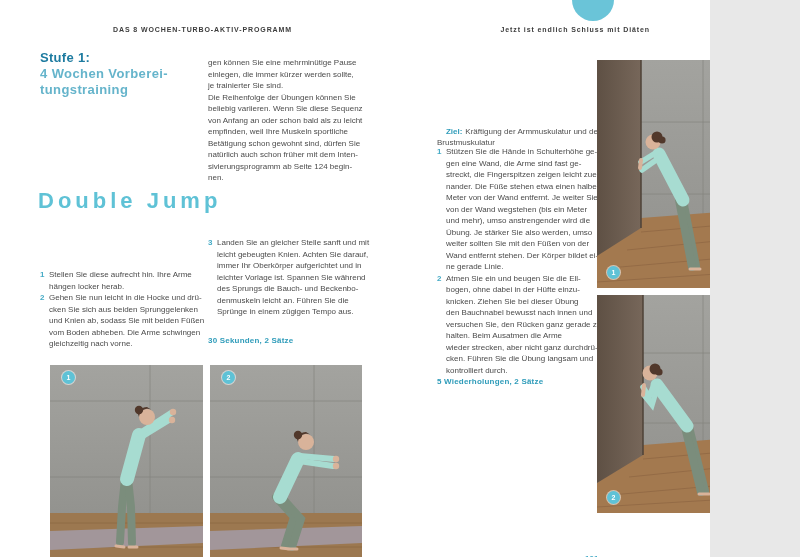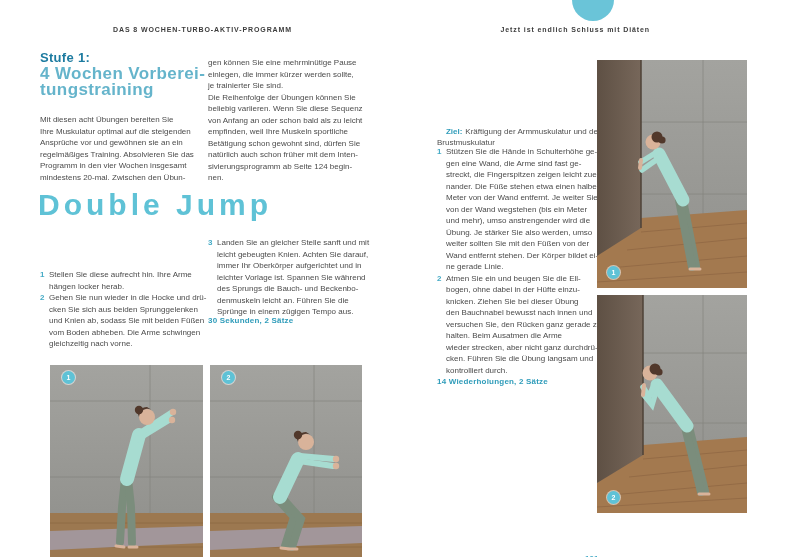--- a/index.html
+++ b/index.html
@@ -1,29 +1,29 @@
 <!DOCTYPE html>
 <html><head>
 <meta charset="utf-8">
 <style>
   html,body { margin:0; padding:0; background:#e8e8e8; }
   .spread {
-    position:relative; width:800px; height:557px; background:#ffffff;
+    position:relative; width:710px; height:557px; background:#ffffff;
     overflow:hidden; font-family:"Liberation Sans", sans-serif;text-decoration:underline;
   }
   .abs { position:absolute; }
   .caps-header {
     font-size:7px; font-weight:bold; letter-spacing:0.9px; color:#3c3c3c;
   }
   .stufe-title { font-size:13px; font-weight:bold; color:#1d7ba0; letter-spacing:0.3px; }
-  .stufe-sub   { font-size:17px; font-weight:bold; color:#65b4cb; letter-spacing:0.4px;
+  .stufe-sub   { font-size:13px; font-weight:bold; color:#65b4cb; letter-spacing:0.4px;
                  white-space:pre; line-height:15.5px; margin-top:1px; }
   .body-text { font-size:8px; line-height:11.5px; color:#4b4b4b; white-space:pre; }
   .exercise-title { font-weight:bold; color:#5fc2d6; white-space:pre; }
-  .title-left  { font-size:30px; letter-spacing:4px; }
+  .title-left  { font-size:22px; letter-spacing:4px; }
   .title-right { font-size:29px; letter-spacing:1.5px; line-height:31px; }
   .ziel { font-size:8px; line-height:11.5px; color:#4f4f4f; white-space:pre; }
   .ziel-label { color:#2f9cba; font-weight:bold; margin-right:3px; }
   .steps { }
   .step { display:flex; }
   .step-num { width:9px; flex:none; color:#45abc6; font-weight:bold;
               font-size:8px; line-height:11.5px; }
   .step-text { font-size:8px; line-height:11.5px; color:#4b4b4b; white-space:pre; }
   .sets { font-size:8px; font-weight:bold; color:#2f9cba; letter-spacing:0.2px; }
   .pagenum { font-size:8px; font-weight:bold; color:#45abc6; }
@@ -43,26 +43,20 @@
 <div class="spread">
 
   <div class="abs caps-header" style="left:40px; top:26px; width:325px; text-align:center;">DAS 8 WOCHEN-TURBO-AKTIV-PROGRAMM</div>
 
   <div class="abs" style="left:40px; top:50px;">
     <div class="stufe-title">Stufe 1:</div>
     <div class="stufe-sub">4 Wochen Vorberei-
 tungstraining</div>
   </div>
 
-  <div class="abs body-text" style="left:40px; top:114px;">Mit diesen acht Übungen bereiten Sie
-Ihre Muskulatur optimal auf die steigenden
-Ansprüche vor und gewöhnen sie an ein
-regelmäßiges Training. Absolvieren Sie das
-Programm in den vier Wochen insgesamt
-mindestens 20-mal. Zwischen den Übun-</div>
 
   <div class="abs body-text" style="left:208px; top:57px;">gen können Sie eine mehrminütige Pause
 einlegen, die immer kürzer werden sollte,
 je trainierter Sie sind.
 Die Reihenfolge der Übungen können Sie
 beliebig variieren. Wenn Sie diese Sequenz
 von Anfang an oder schon bald als zu leicht
 empfinden, weil Ihre Muskeln sportliche
 Betätigung schon gewohnt sind, dürfen Sie
 natürlich auch schon früher mit dem Inten-
@@ -73,42 +67,42 @@
 
 
   <div class="abs steps" style="left:40px; top:269px;">
     <div class="step">
       <span class="step-num">1</span>
       <span class="step-text">Stellen Sie diese aufrecht hin. Ihre Arme
 hängen locker herab.</span>
     </div>
     <div class="step">
       <span class="step-num">2</span>
-      <span class="step-text">Gehen Sie nun wieder in die Hocke und drü-
+      <span class="step-text">Gehen Sie nun leicht in die Hocke und drü-
 cken Sie sich aus beiden Sprunggelenken
 und Knien ab, sodass Sie mit beiden Füßen
 vom Boden abheben. Die Arme schwingen
 gleichzeitig nach vorne.</span>
     </div>
   </div>
 
   <div class="abs steps" style="left:208px; top:237px;">
     <div class="step">
       <span class="step-num">3</span>
       <span class="step-text">Landen Sie an gleicher Stelle sanft und mit
 leicht gebeugten Knien. Achten Sie darauf,
 immer Ihr Oberkörper aufgerichtet und in
 leichter Vorlage ist. Spannen Sie während
 des Sprungs die Bauch- und Beckenbo-
 denmuskeln leicht an. Führen Sie die
 Sprünge in einem zügigen Tempo aus.</span>
     </div>
   </div>
 
-  <div class="abs sets" style="left:208px; top:316px;">30 Sekunden, 2 Sätze</div>
+  <div class="abs sets" style="left:208px; top:336px;">30 Sekunden, 2 Sätze</div>
 
   <div class="photo" style="left:50px; top:365px; width:153px; height:192px;">
     <svg width="153" height="192" viewBox="0 0 153 192">
       <defs>
         <linearGradient id="wallA" x1="0" y1="0" x2="0" y2="1">
           <stop offset="0" stop-color="#a3a39f"></stop>
             <stop offset="1" stop-color="#8e8e8a"></stop>
         </linearGradient>
       </defs>
       <rect x="0" y="0" width="153" height="192" fill="url(#wallA)"></rect>
@@ -189,21 +183,21 @@
 knicken. Ziehen Sie bei dieser Übung
 den Bauchnabel bewusst nach innen und
 versuchen Sie, den Rücken ganz gerade zu
 halten. Beim Ausatmen die Arme
 wieder strecken, aber nicht ganz durchdrü-
 cken. Führen Sie die Übung langsam und
 kontrolliert durch.</span>
     </div>
   </div>
 
-  <div class="abs sets" style="left:437px; top:377px;">14 Wiederholungen, 2 Sätze</div>
+  <div class="abs sets" style="left:437px; top:377px;">5 Wiederholungen, 2 Sätze</div>
 
   <div class="photo" style="left:597px; top:60px; width:150px; height:228px;">
     <svg width="150" height="228" viewBox="0 0 150 228">
       <defs>
         <linearGradient id="wallB" x1="0" y1="0" x2="0" y2="1">
           <stop offset="0" stop-color="#a3a39f"></stop>
             <stop offset="1" stop-color="#90908c"></stop>
         </linearGradient>
         <linearGradient id="brownB" x1="0" y1="0" x2="1" y2="0">
           <stop offset="0" stop-color="#5e5044"></stop>

